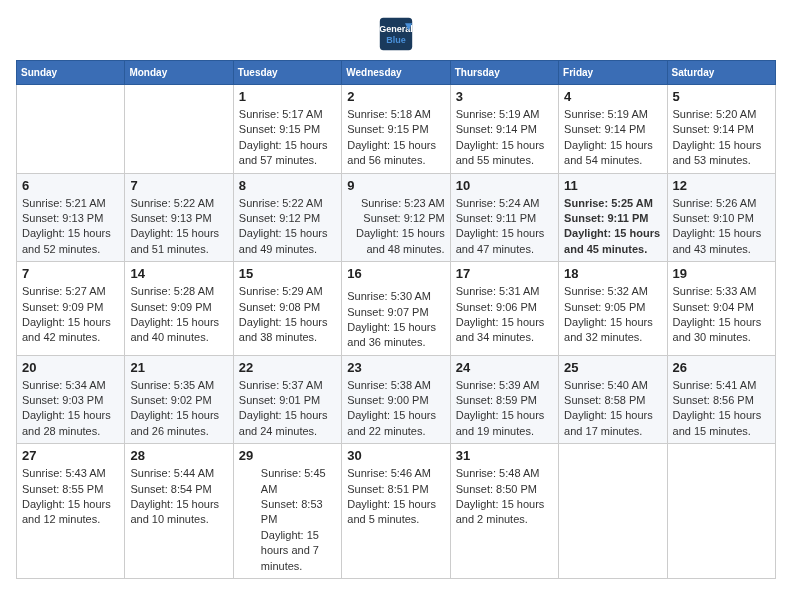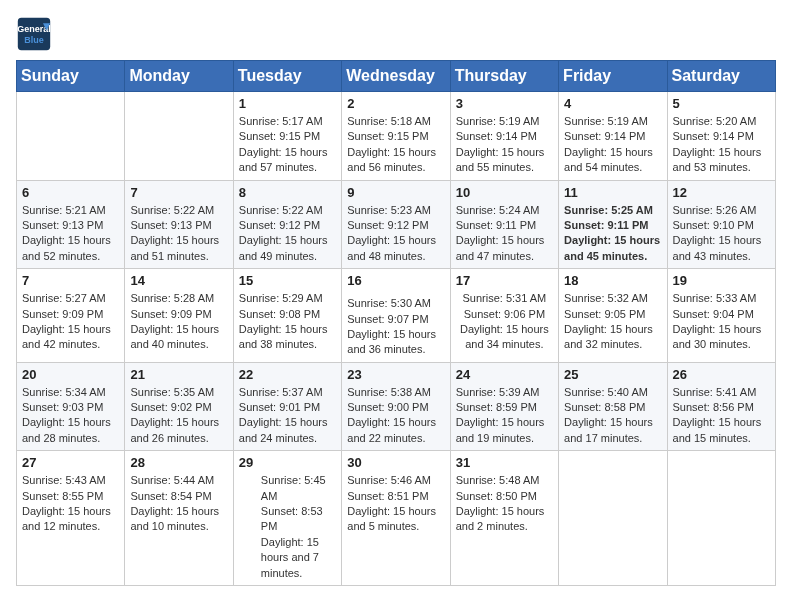--- a/index.html
+++ b/index.html
@@ -5,21 +5,21 @@
     * { box-sizing: border-box; margin: 0; padding: 0; }
     body {
       font-family: Arial, sans-serif;
       background: #fff;
       width: 792px;
       min-height: 612px;
       padding: 16px;
     }
     .header {
       display: flex;
-      justify-content: flex-start;
+      justify-content: center;
       align-items: flex-start;
       margin-bottom: 8px;
     }
     .logo {
       display: flex;
       align-items: center;
       gap: 4px;
     }
     .logo-icon {
       width: 36px;
@@ -42,21 +42,21 @@
     .calendar {
       width: 100%;
       border-collapse: collapse;
       font-size: 11px;
     }
     .calendar thead th {
       background: #3a6db5;
       color: #fff;
       padding: 6px 4px;
       text-align: left;
-      font-size: 16px;
+      font-size: 10px;
       font-weight: bold;
       border: 1px solid #2a5a9a;
     }
     .calendar tbody td {
       border: 1px solid #ccc;
       vertical-align: top;
       padding: 4px 5px;
       width: 108px;
       min-height: 80px;
       background: #fff;
@@ -158,21 +158,21 @@
 Daylight: 15 hours and 51 minutes.</div>
         </td>
         <td>
           <div class="day-number">8</div>
           <div class="day-info" style="white-space: pre-line;">Sunrise: 5:22 AM
 Sunset: 9:12 PM
 Daylight: 15 hours and 49 minutes.</div>
         </td>
         <td>
           <div class="day-number">9</div>
-          <div class="day-info" style="white-space: pre-line;">Sunrise: 5:23 AM
+          <div class="day-info" style="white-space: pre-line; text-align: right;">Sunrise: 5:23 AM
 Sunset: 9:12 PM
 Daylight: 15 hours and 48 minutes.</div>
         </td>
         <td>
           <div class="day-number">10</div>
           <div class="day-info" style="white-space: pre-line;">Sunrise: 5:24 AM
 Sunset: 9:11 PM
 Daylight: 15 hours and 47 minutes.</div>
         </td>
         <td>
@@ -208,21 +208,21 @@
 Daylight: 15 hours and 38 minutes.</div>
         </td>
         <td>
           <div class="day-number">16</div>
           <div class="day-info" style="white-space: pre-line; margin-top: 8px;">Sunrise: 5:30 AM
 Sunset: 9:07 PM
 Daylight: 15 hours and 36 minutes.</div>
         </td>
         <td>
           <div class="day-number">17</div>
-          <div class="day-info" style="white-space: pre-line; text-align: center;">Sunrise: 5:31 AM
+          <div class="day-info" style="white-space: pre-line;">Sunrise: 5:31 AM
 Sunset: 9:06 PM
 Daylight: 15 hours and 34 minutes.</div>
         </td>
         <td>
           <div class="day-number">18</div>
           <div class="day-info" style="white-space: pre-line;">Sunrise: 5:32 AM
 Sunset: 9:05 PM
 Daylight: 15 hours and 32 minutes.</div>
         </td>
         <td>

